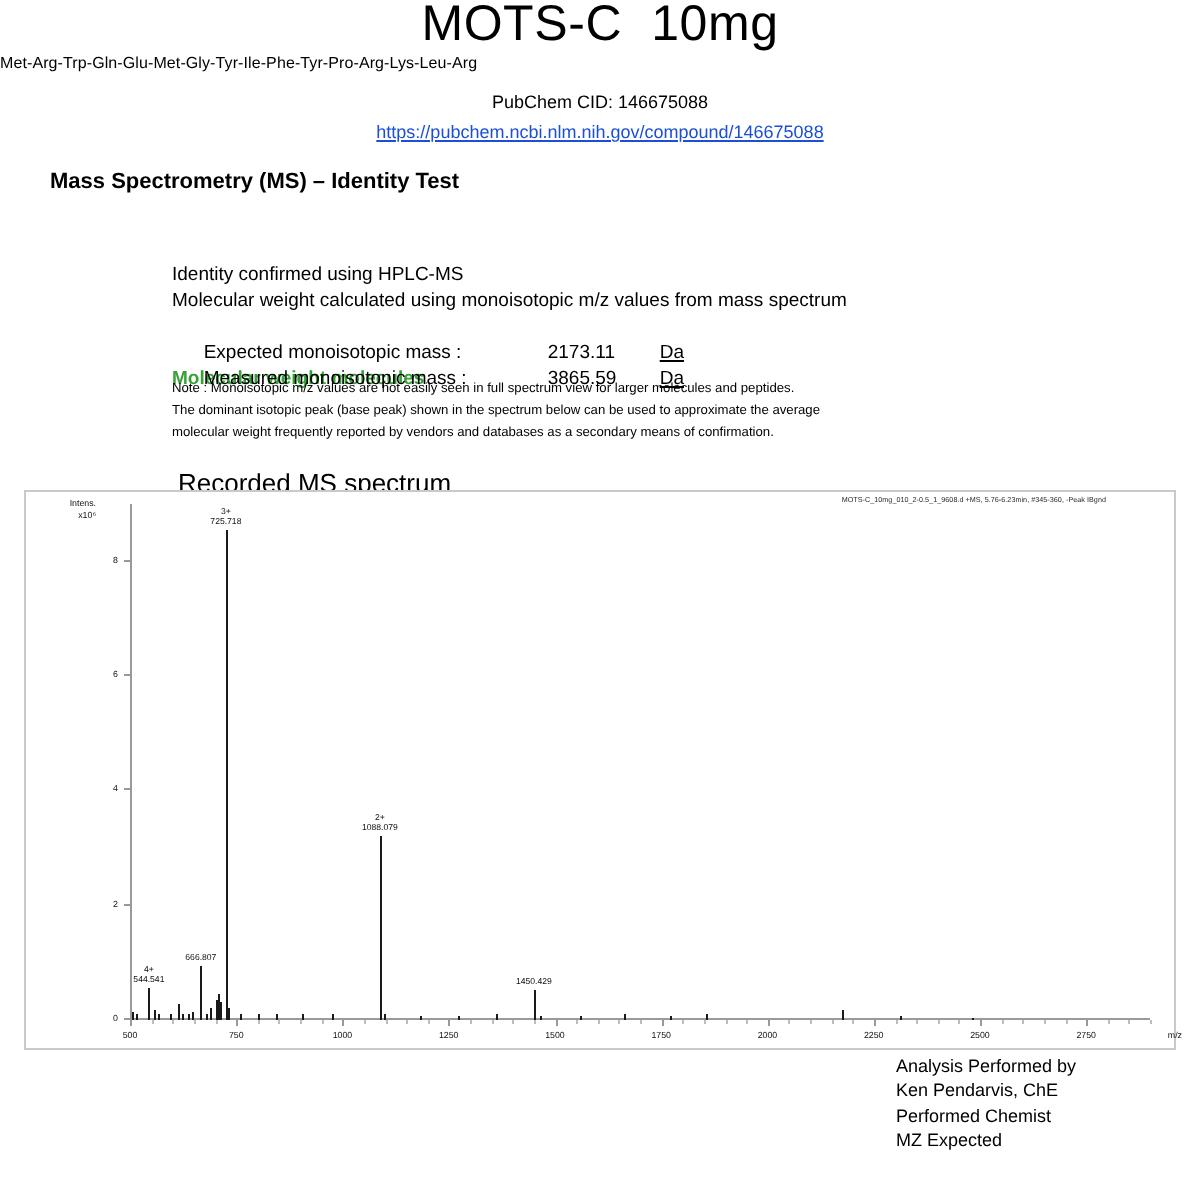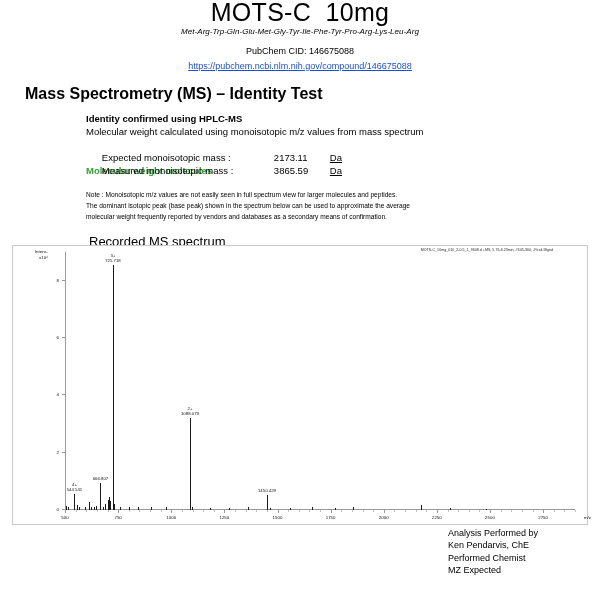--- a/index.html
+++ b/index.html
@@ -29,24 +29,22 @@
     text-align: center;
     font-size: 25px;
     letter-spacing: 0.3px;
     white-space: pre;
   }
   .sequence {
     position: absolute;
     top: 27px;
     left: 0;
     width: 600px;
-    text-align: center;
     font-size: 8px;
     letter-spacing: 0.05px;
-    font-style: italic;
   }
   .cid-line {
     position: absolute;
     top: 46px;
     left: 0;
     width: 600px;
     text-align: center;
     font-size: 9px;
   }
   .cid-url {
@@ -56,33 +54,34 @@
     width: 600px;
     text-align: center;
     font-size: 9px;
     color: #1a4fd6;
     text-decoration: underline;
   }
   .section-heading {
     position: absolute;
     top: 85px;
     left: 25px;
-    font-size: 16px;
+    font-size: 11px;
     font-weight: bold;
   }
   
   .identity {
     position: absolute;
     top: 112px;
     left: 86px;
     font-size: 9.5px;
     line-height: 13px;
   }
   .identity .bold {
-    font-weight: bold;
+    font-weight: normal;
+    margin-top: 19px;
   }
   .mass-row {
     display: block;
     position: relative;
     height: 13px;
     white-space: pre;
   }
   .mass-label {
     display: inline-block;
     width: 172px;

